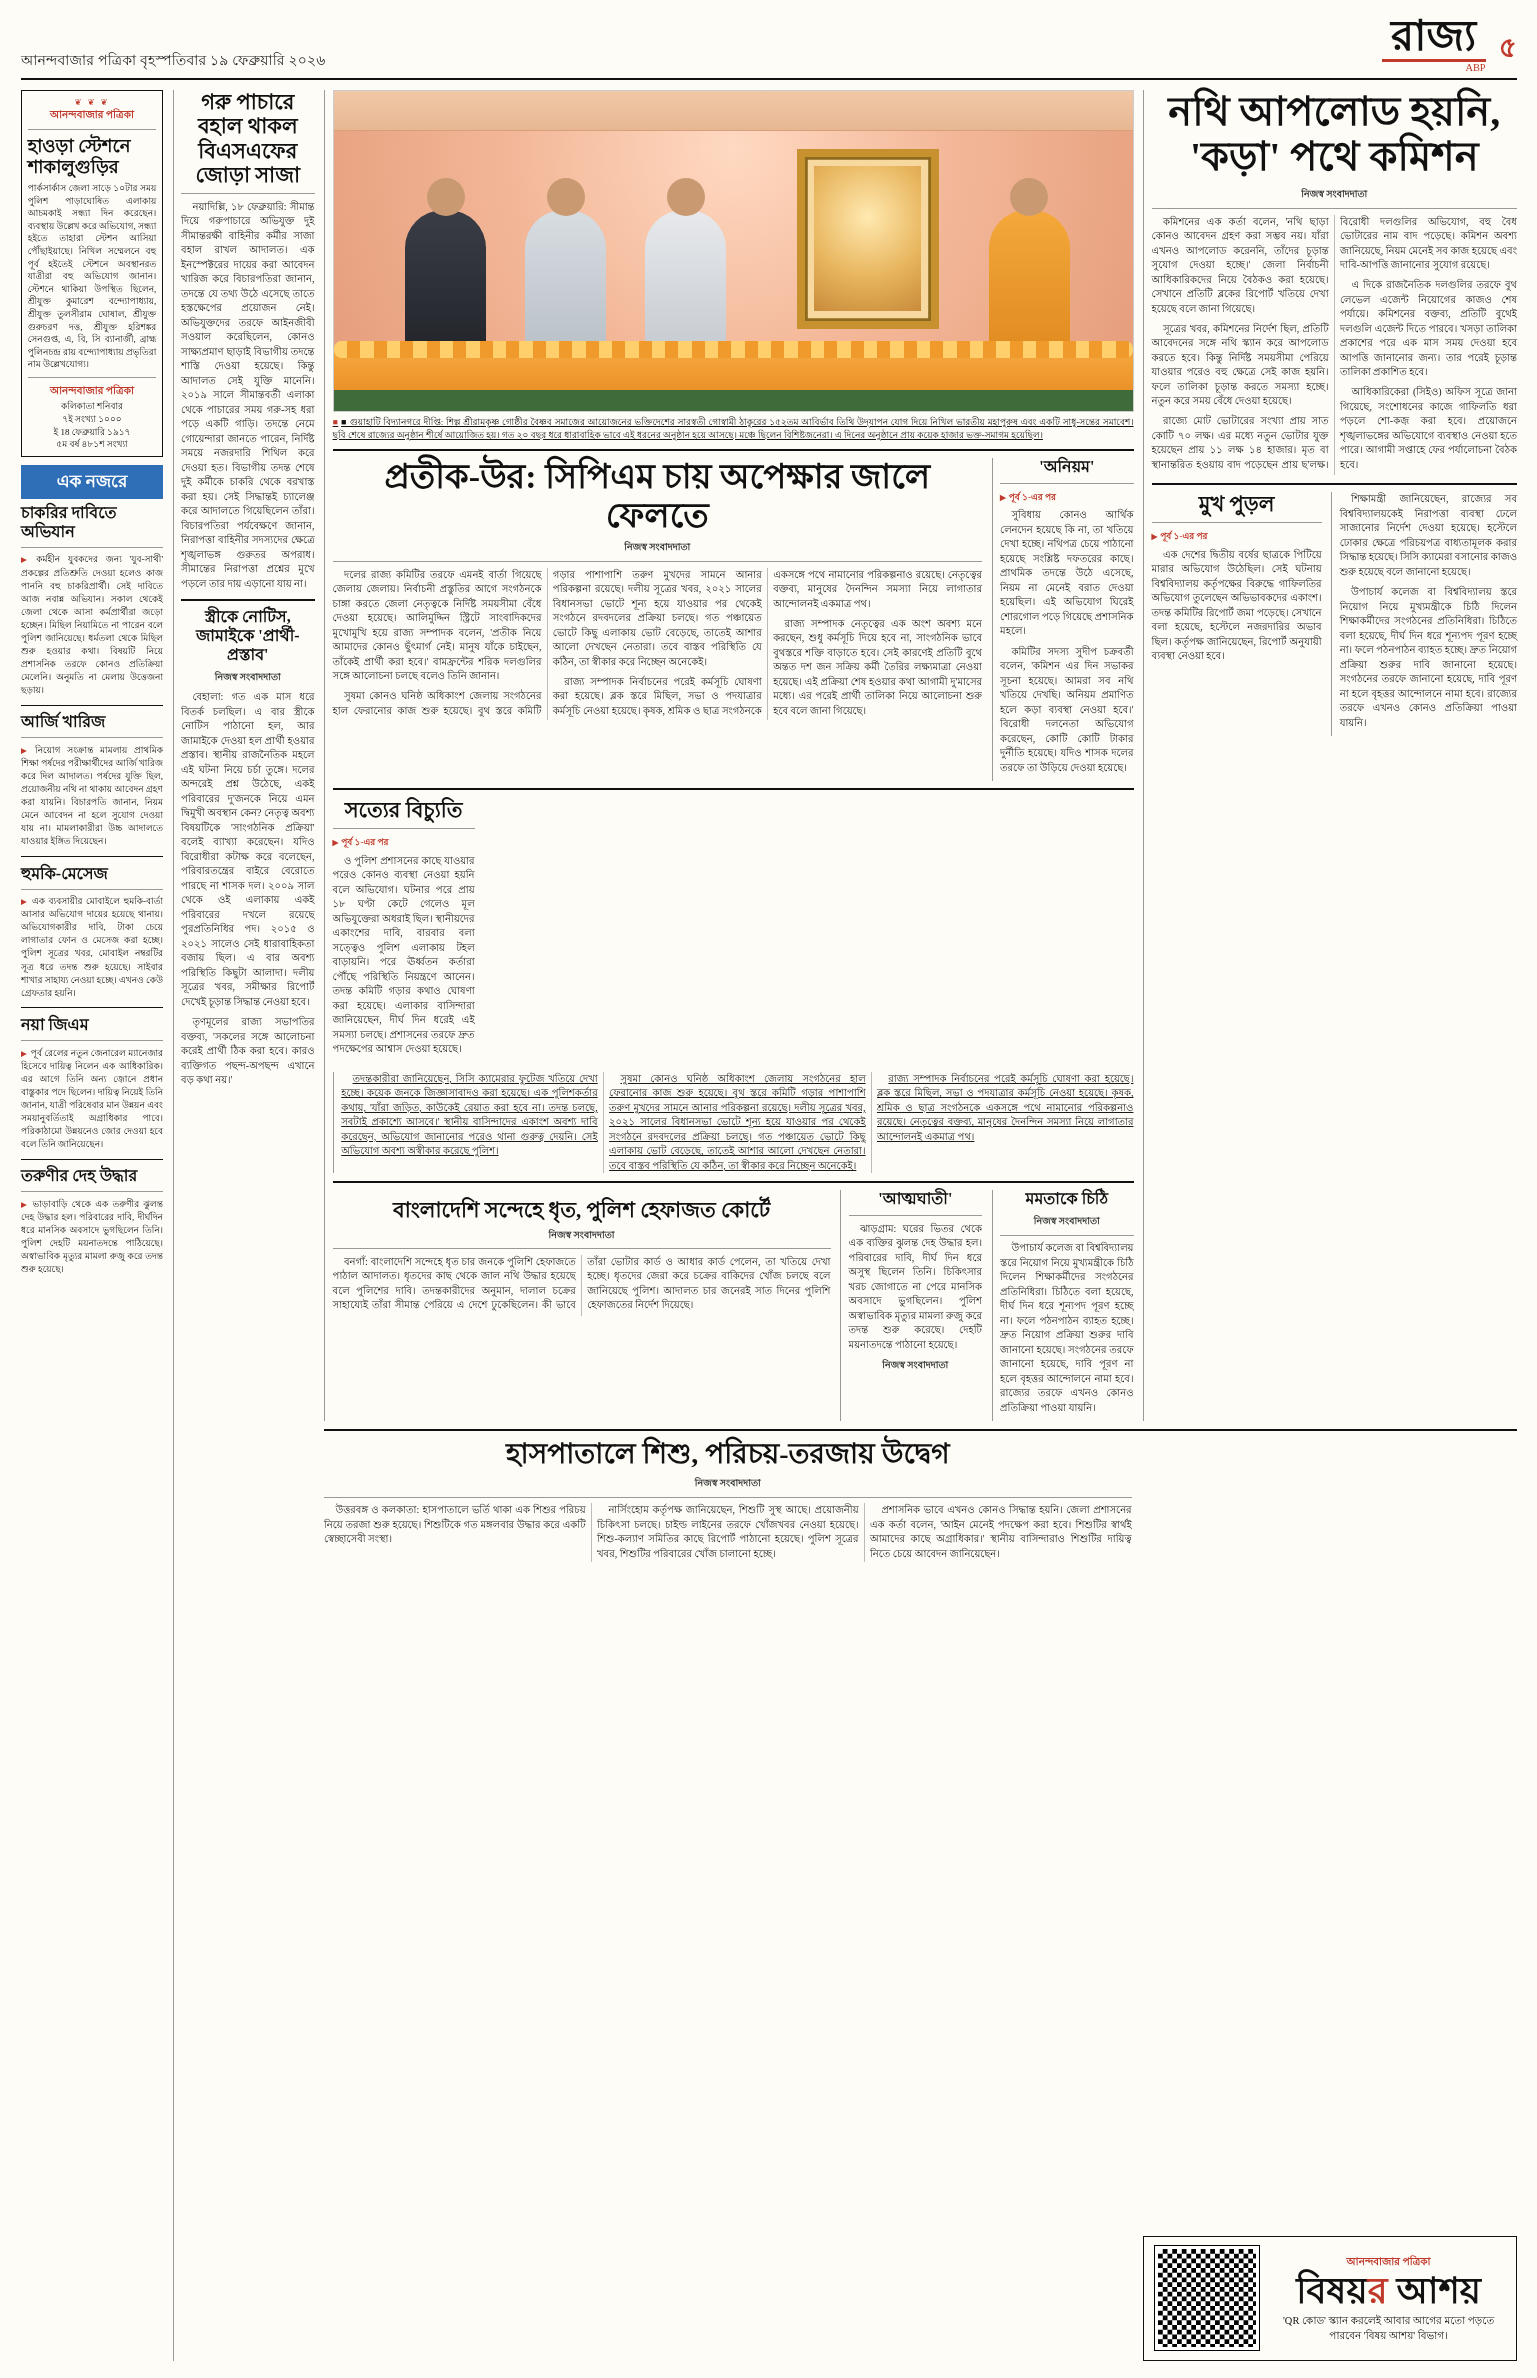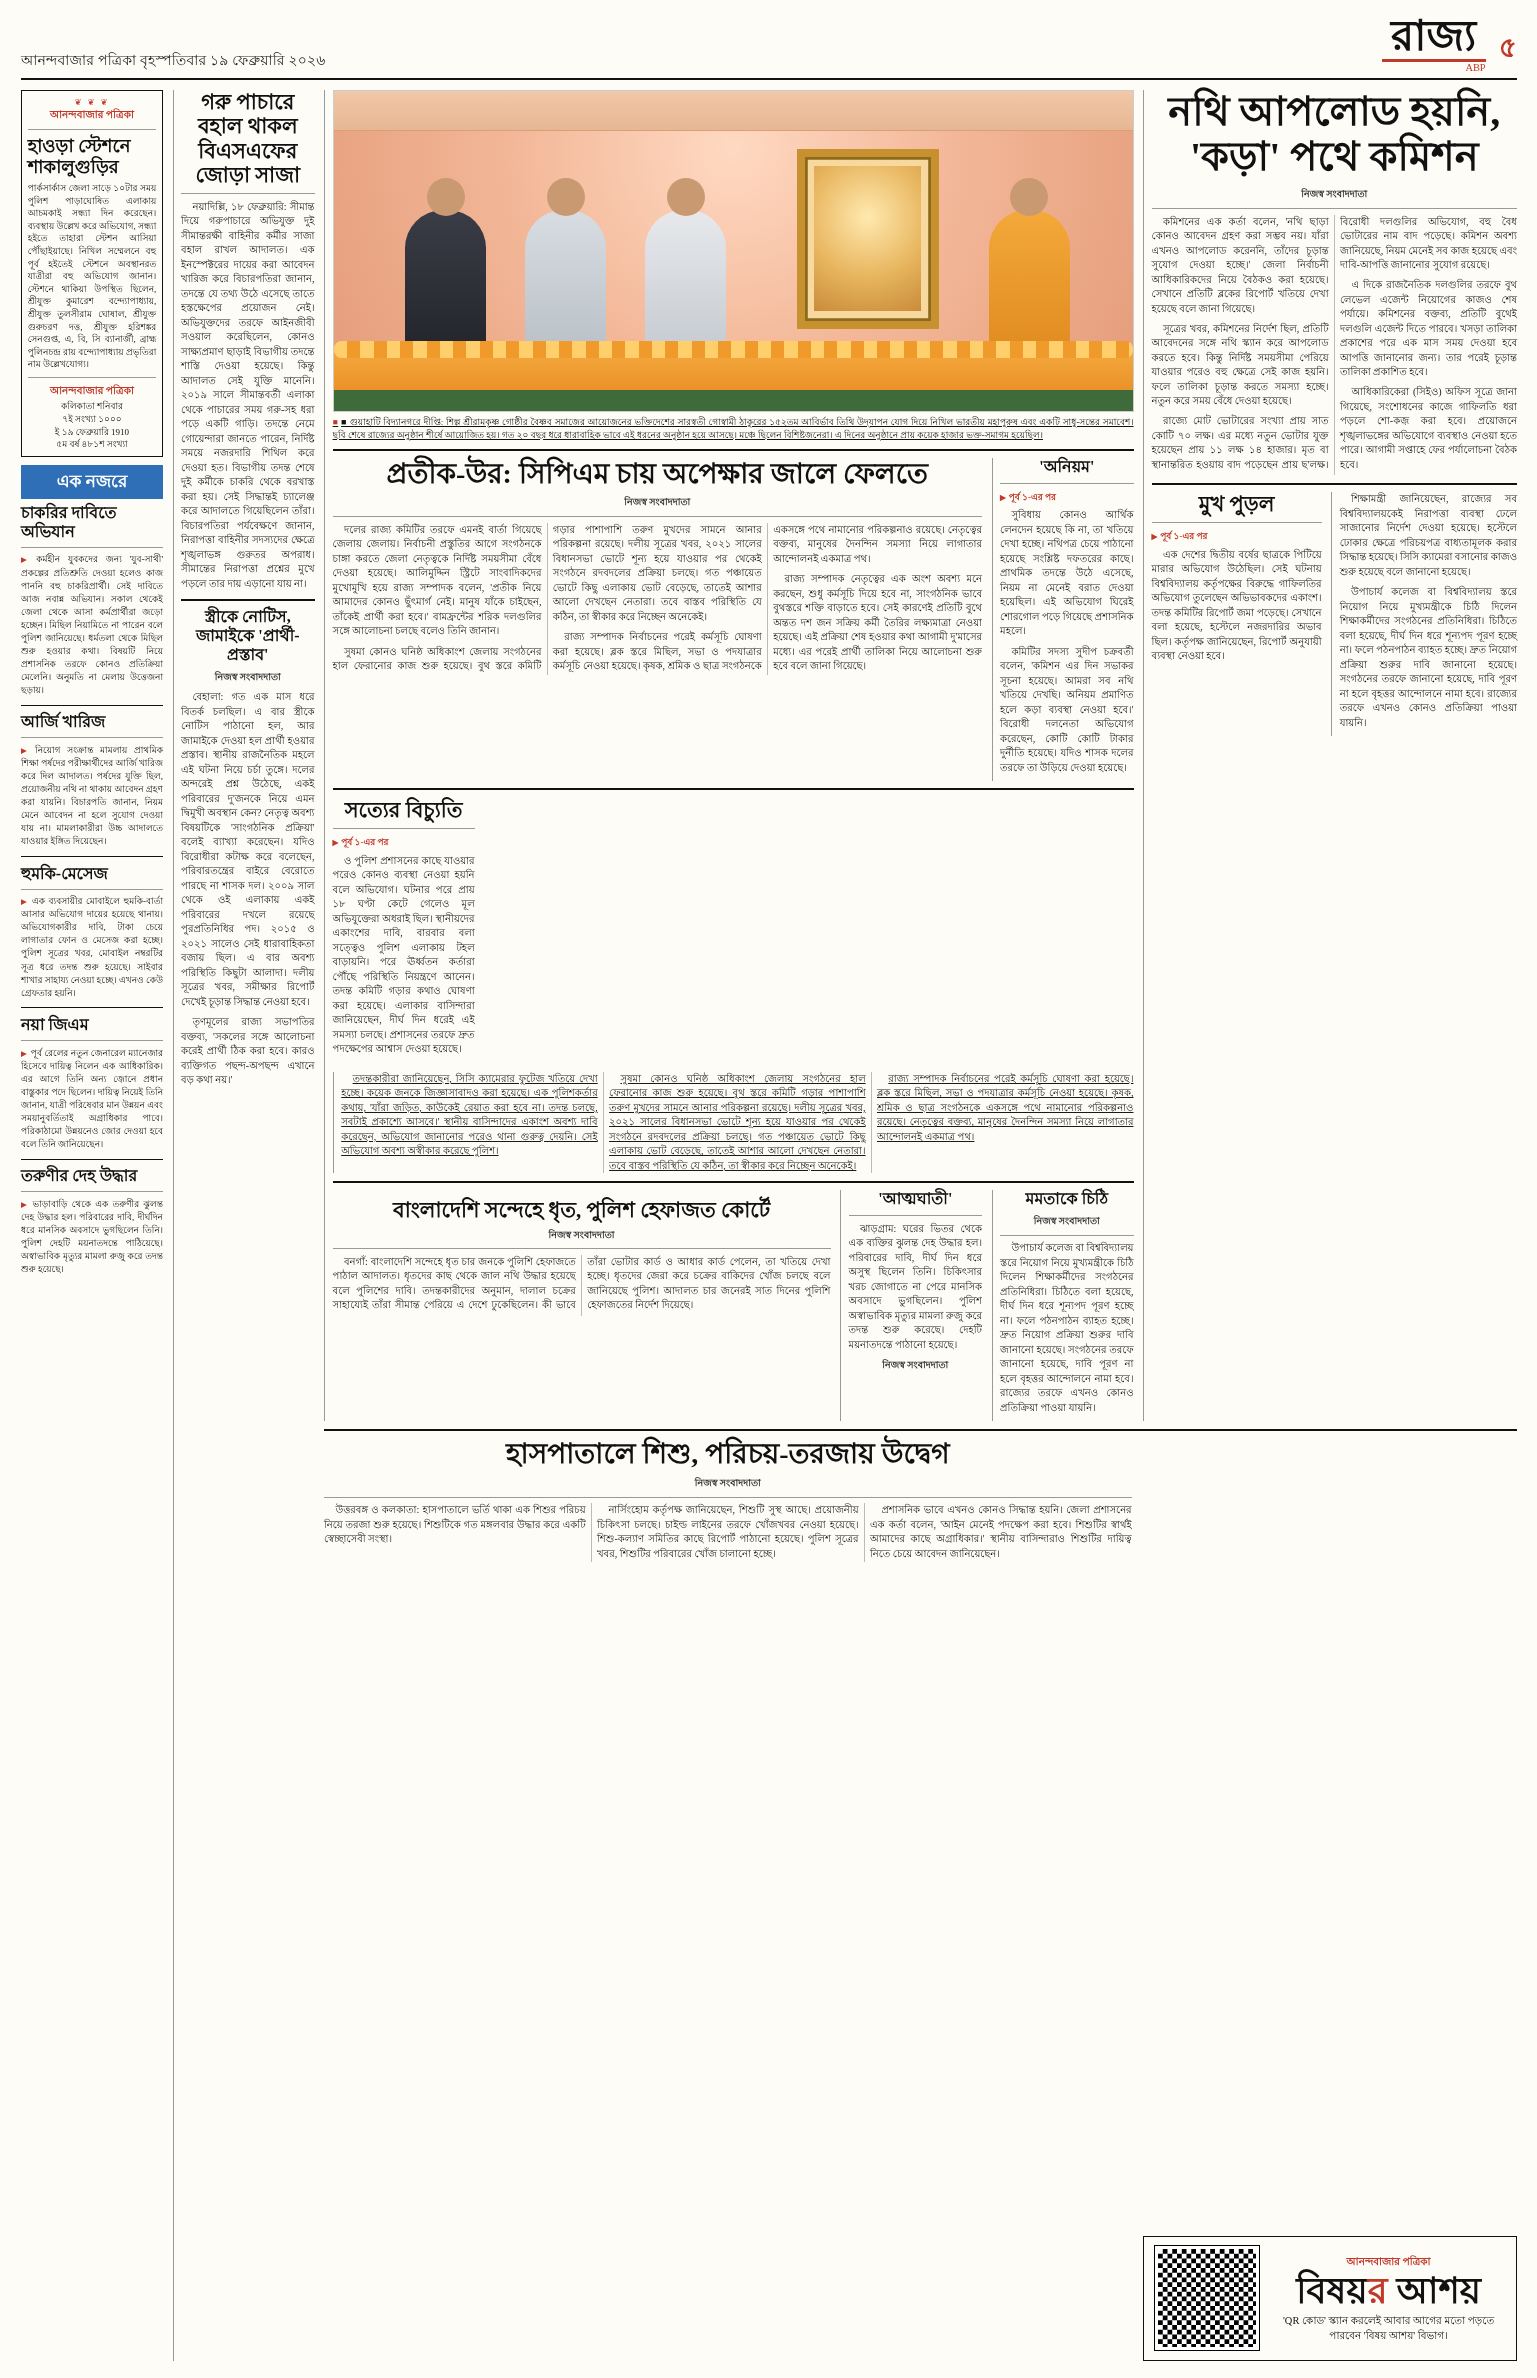--- a/index.html
+++ b/index.html
@@ -32,21 +32,21 @@
   .rest { flex:1; display:flex; flex-direction:column; }
 
   .vline { border-left:0.9px solid #999; }
   .body-text {
     font-size:10px; line-height:1.45; text-align:justify; color:#1a1a1a;
     hyphens:auto;
   }
   .body-text p { margin:0 0 5.7px 0; text-indent:11.4px; }
   .byline { font-size:9.5px; text-align:center; color:#333; margin:3.8px 0 5.7px 0; font-weight:bold; }
 
-  h1.headline { font-size:28px; line-height:1.12; text-align:center; margin:0 0 5.7px 0; font-weight:bold; }
+  h1.headline { font-size:34px; line-height:1.12; text-align:center; margin:0 0 5.7px 0; font-weight:bold; }
   h2.headline { font-size:28px; line-height:1.14; text-align:center; margin:0 0 5.7px 0; font-weight:bold; }
   h3.headline { font-size:21px; line-height:1.16; text-align:center; margin:0 0 4.7px 0; font-weight:bold; }
   h4.headline { font-size:16px; line-height:1.18; text-align:center; margin:0 0 4.7px 0; font-weight:bold; }
 
   .rule { border-top:0.9px solid #111; margin:7.6px 0; }
   .rule-thin { border-top:0.9px solid #999; margin:5.7px 0; }
   .rule-thick { border-top:2.8px solid #111; margin:7.6px 0; }
 
   
   .boxed { border:0.9px solid #111; padding:5.7px; margin-bottom:7.6px; }
@@ -140,21 +140,21 @@
       <div class="boxed">
         <div class="brand-orn">❦ ❦ ❦</div>
         <div class="brandline">আনন্দবাজার পত্রিকা</div>
         <div class="rule-thin"></div>
         <div class="box-title">হাওড়া স্টেশনে শাকালুগুড়ির</div>
         <div class="tiny">পার্কসার্কাস জেলা সাড়ে ১০টার সময় পুলিশ পাড়াঘোষিত এলাকায় আচমকাই সন্ধ্যা দিন করেছেন। ব্যবস্থায় উল্লেখ করে অভিযোগ, সন্ধ্যা হইতে তাহারা স্টেশন আসিয়া পৌঁছাইয়াছে। নিখিল সম্মেলনে বহু পূর্ব হইতেই স্টেশনে অবস্থানরত যাত্রীরা বহু অভিযোগ জানান। স্টেশনে থাকিয়া উপস্থিত ছিলেন, শ্রীযুক্ত কুমারেশ বন্দ্যোপাধ্যায়, শ্রীযুক্ত তুলসীরাম ঘোষাল, শ্রীযুক্ত গুরুচরণ দত্ত, শ্রীযুক্ত হরিশঙ্কর সেনগুপ্ত, এ, বি, সি ব্যানার্জী, ব্রাহ্ম পুলিনচন্দ্র রায় বন্দ্যোপাধ্যায় প্রভৃতিরা নাম উল্লেখযোগ্য।</div>
         <div class="rule-thin"></div>
         <div class="brandline">আনন্দবাজার পত্রিকা</div>
         <div class="tiny center">কলিকাতা শনিবার</div>
         <div class="tiny center">৭ই সংখ্যা ১০০০</div>
-        <div class="tiny center">ই ১৯ ফেব্রুয়ারি 1910</div>
+        <div class="tiny center">ই 18 ফেব্রুয়ারি ১৯১৭</div>
         <div class="tiny center">৫ম বর্ষ ৪৮১শ সংখ্যা</div>
       </div>
 
       <div class="ek-nojore">এক নজরে</div>
 
       <div>
         <div class="nj-title">চাকরির দাবিতে অভিযান</div>
         <div class="rule-thin"></div>
         <div class="nj-item bullet">কর্মহীন যুবকদের জন্য 'যুব-সাথী' প্রকল্পের প্রতিশ্রুতি দেওয়া হলেও কাজ পাননি বহু চাকরিপ্রার্থী। সেই দাবিতে আজ নবান্ন অভিযান। সকাল থেকেই জেলা থেকে আসা কর্মপ্রার্থীরা জড়ো হচ্ছেন। মিছিল নিয়ামিতে না পারেন বলে পুলিশ জানিয়েছে। ধর্মতলা থেকে মিছিল শুরু হওয়ার কথা। বিষয়টি নিয়ে প্রশাসনিক তরফে কোনও প্রতিক্রিয়া মেলেনি। অনুমতি না মেলায় উত্তেজনা ছড়ায়।</div>
       </div>

